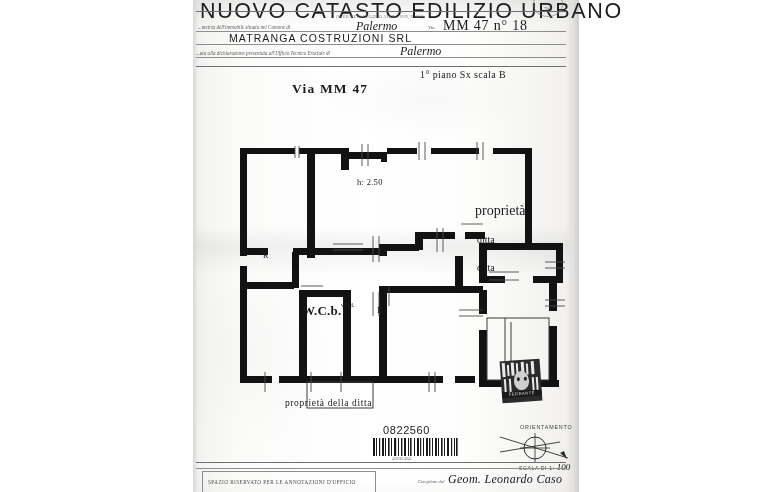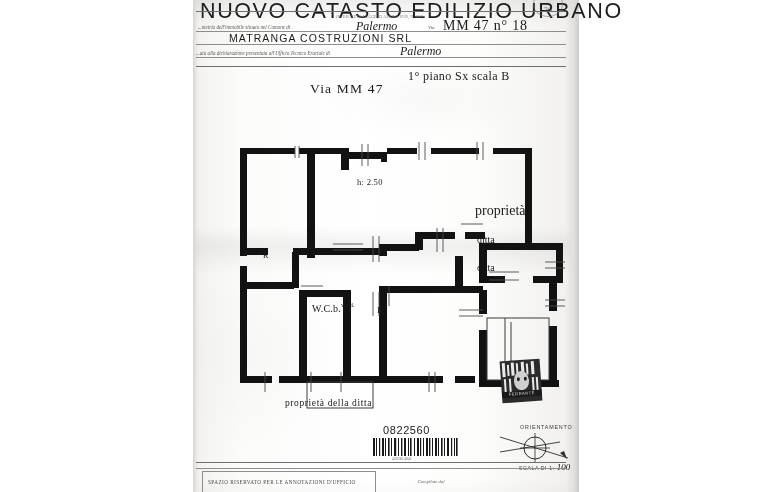--- a/index.html
+++ b/index.html
@@ -122,22 +122,22 @@
   <div class="frm" style="left:198px;top:24px;">...metria dell'immobile situato nel Comune di</div>
   <div class="hand handcur" style="left:356px;top:19px;font-size:12px;">Palermo</div>
   <div class="frm" style="left:428px;top:25px;font-size:5px;">Via</div>
   <div class="hand" style="left:443px;top:18px;font-size:14px;letter-spacing:.8px;text-align:right;">MM 47 n° 18</div>
 
   <div class="hand" style="left:207px;top:32px;font-family:'Liberation Sans',sans-serif;font-size:10.5px;letter-spacing:1.1px;padding-left:22px;">MATRANGA COSTRUZIONI SRL</div>
 
   <div class="frm" style="left:196px;top:50px;">...ata alla dichiarazione presentata all'Ufficio Tecnico Erariale di</div>
   <div class="hand handcur" style="left:400px;top:44px;font-size:12px;">Palermo</div>
 
-  <div class="hand" style="left:310px;top:81px;font-size:13.5px;letter-spacing:1.2px;">Via MM 47</div>
-  <div class="hand" style="left:408px;top:69px;font-size:12px;letter-spacing:.4px;">1° piano Sx scala B</div>
+  <div class="hand" style="left:292px;top:81px;font-size:13.5px;letter-spacing:1.2px;font-weight:bold;">Via MM 47</div>
+  <div class="hand" style="left:420px;top:69px;font-size:10px;letter-spacing:.4px;">1° piano Sx scala B</div>
   <div class="hand" style="left:357px;top:177px;font-size:8.5px;letter-spacing:.3px;">h: 2.50</div>
 
   <div class="hand" style="left:475px;top:203px;font-size:14px;">proprietà</div>
   <div class="hand" style="left:477px;top:234px;font-size:10px;">ditta</div>
   <div class="hand" style="left:477px;top:262px;font-size:10px;">ditta</div>
   <div class="hand" style="left:285px;top:398px;font-size:9.5px;letter-spacing:.6px;">proprietà della ditta</div>
 
   <svg id="plan" viewBox="0 0 386 492">
     <g fill="#121212">
 
@@ -245,21 +245,21 @@
       <line x1="108" y1="286" x2="130" y2="286"></line>
       <line x1="118" y1="372" x2="118" y2="392"></line>
       <line x1="148" y1="372" x2="148" y2="392"></line>
       <line x1="236" y1="372" x2="236" y2="392"></line>
       <line x1="242" y1="372" x2="242" y2="392"></line>
       <line x1="72" y1="372" x2="72" y2="392"></line>
     </g>
   </svg>
 
   <div class="hand" style="left:263px;top:251px;font-size:8px;">R</div>
-  <div class="hand" style="left:312px;top:303px;font-size:10px;letter-spacing:.2px;">W.C.b.</div>
+  <div class="hand" style="left:302px;top:303px;font-size:13px;letter-spacing:.2px;font-weight:bold;">W.C.b.</div>
   <div class="hand" style="left:341px;top:301px;font-size:6.2px;line-height:7px;width:16px;white-space:normal;">wc d.</div>
   <div class="hand" style="left:377px;top:305px;font-size:9px;">K</div>
 
   <div class="bc-num">0822560</div>
   <svg class="barcode" viewBox="0 0 86 18" preserveAspectRatio="none">
     <rect x="0" y="0" width="86" height="18" fill="#ffffff"></rect>
     <g fill="#1a1a1a">
       <rect x="1" y="0" width="2" height="18"></rect>
         <rect x="4" y="0" width="1" height="18"></rect>
       <rect x="7" y="0" width="1.2" height="18"></rect>
@@ -323,14 +323,15 @@
     <div class="eye" style="left:23px;top:17px;"></div>
     <div class="band"></div>
     <div class="bandtxt">FERRANTE</div>
   </div>
 
   <div class="rule" style="left:196px;top:462px;width:370px;height:1.2px;background:#6f6f6f;"></div>
   <div class="rule" style="left:196px;top:468px;width:370px;"></div>
   <div class="footbox"></div>
   <div class="foottxt">SPAZIO RISERVATO PER LE ANNOTAZIONI D'UFFICIO</div>
   <div class="compil">Compilato dal</div>
+  <div class="sign">Geom. Leonardo Caso</div>
 
 </div>
 
 </body></html>

